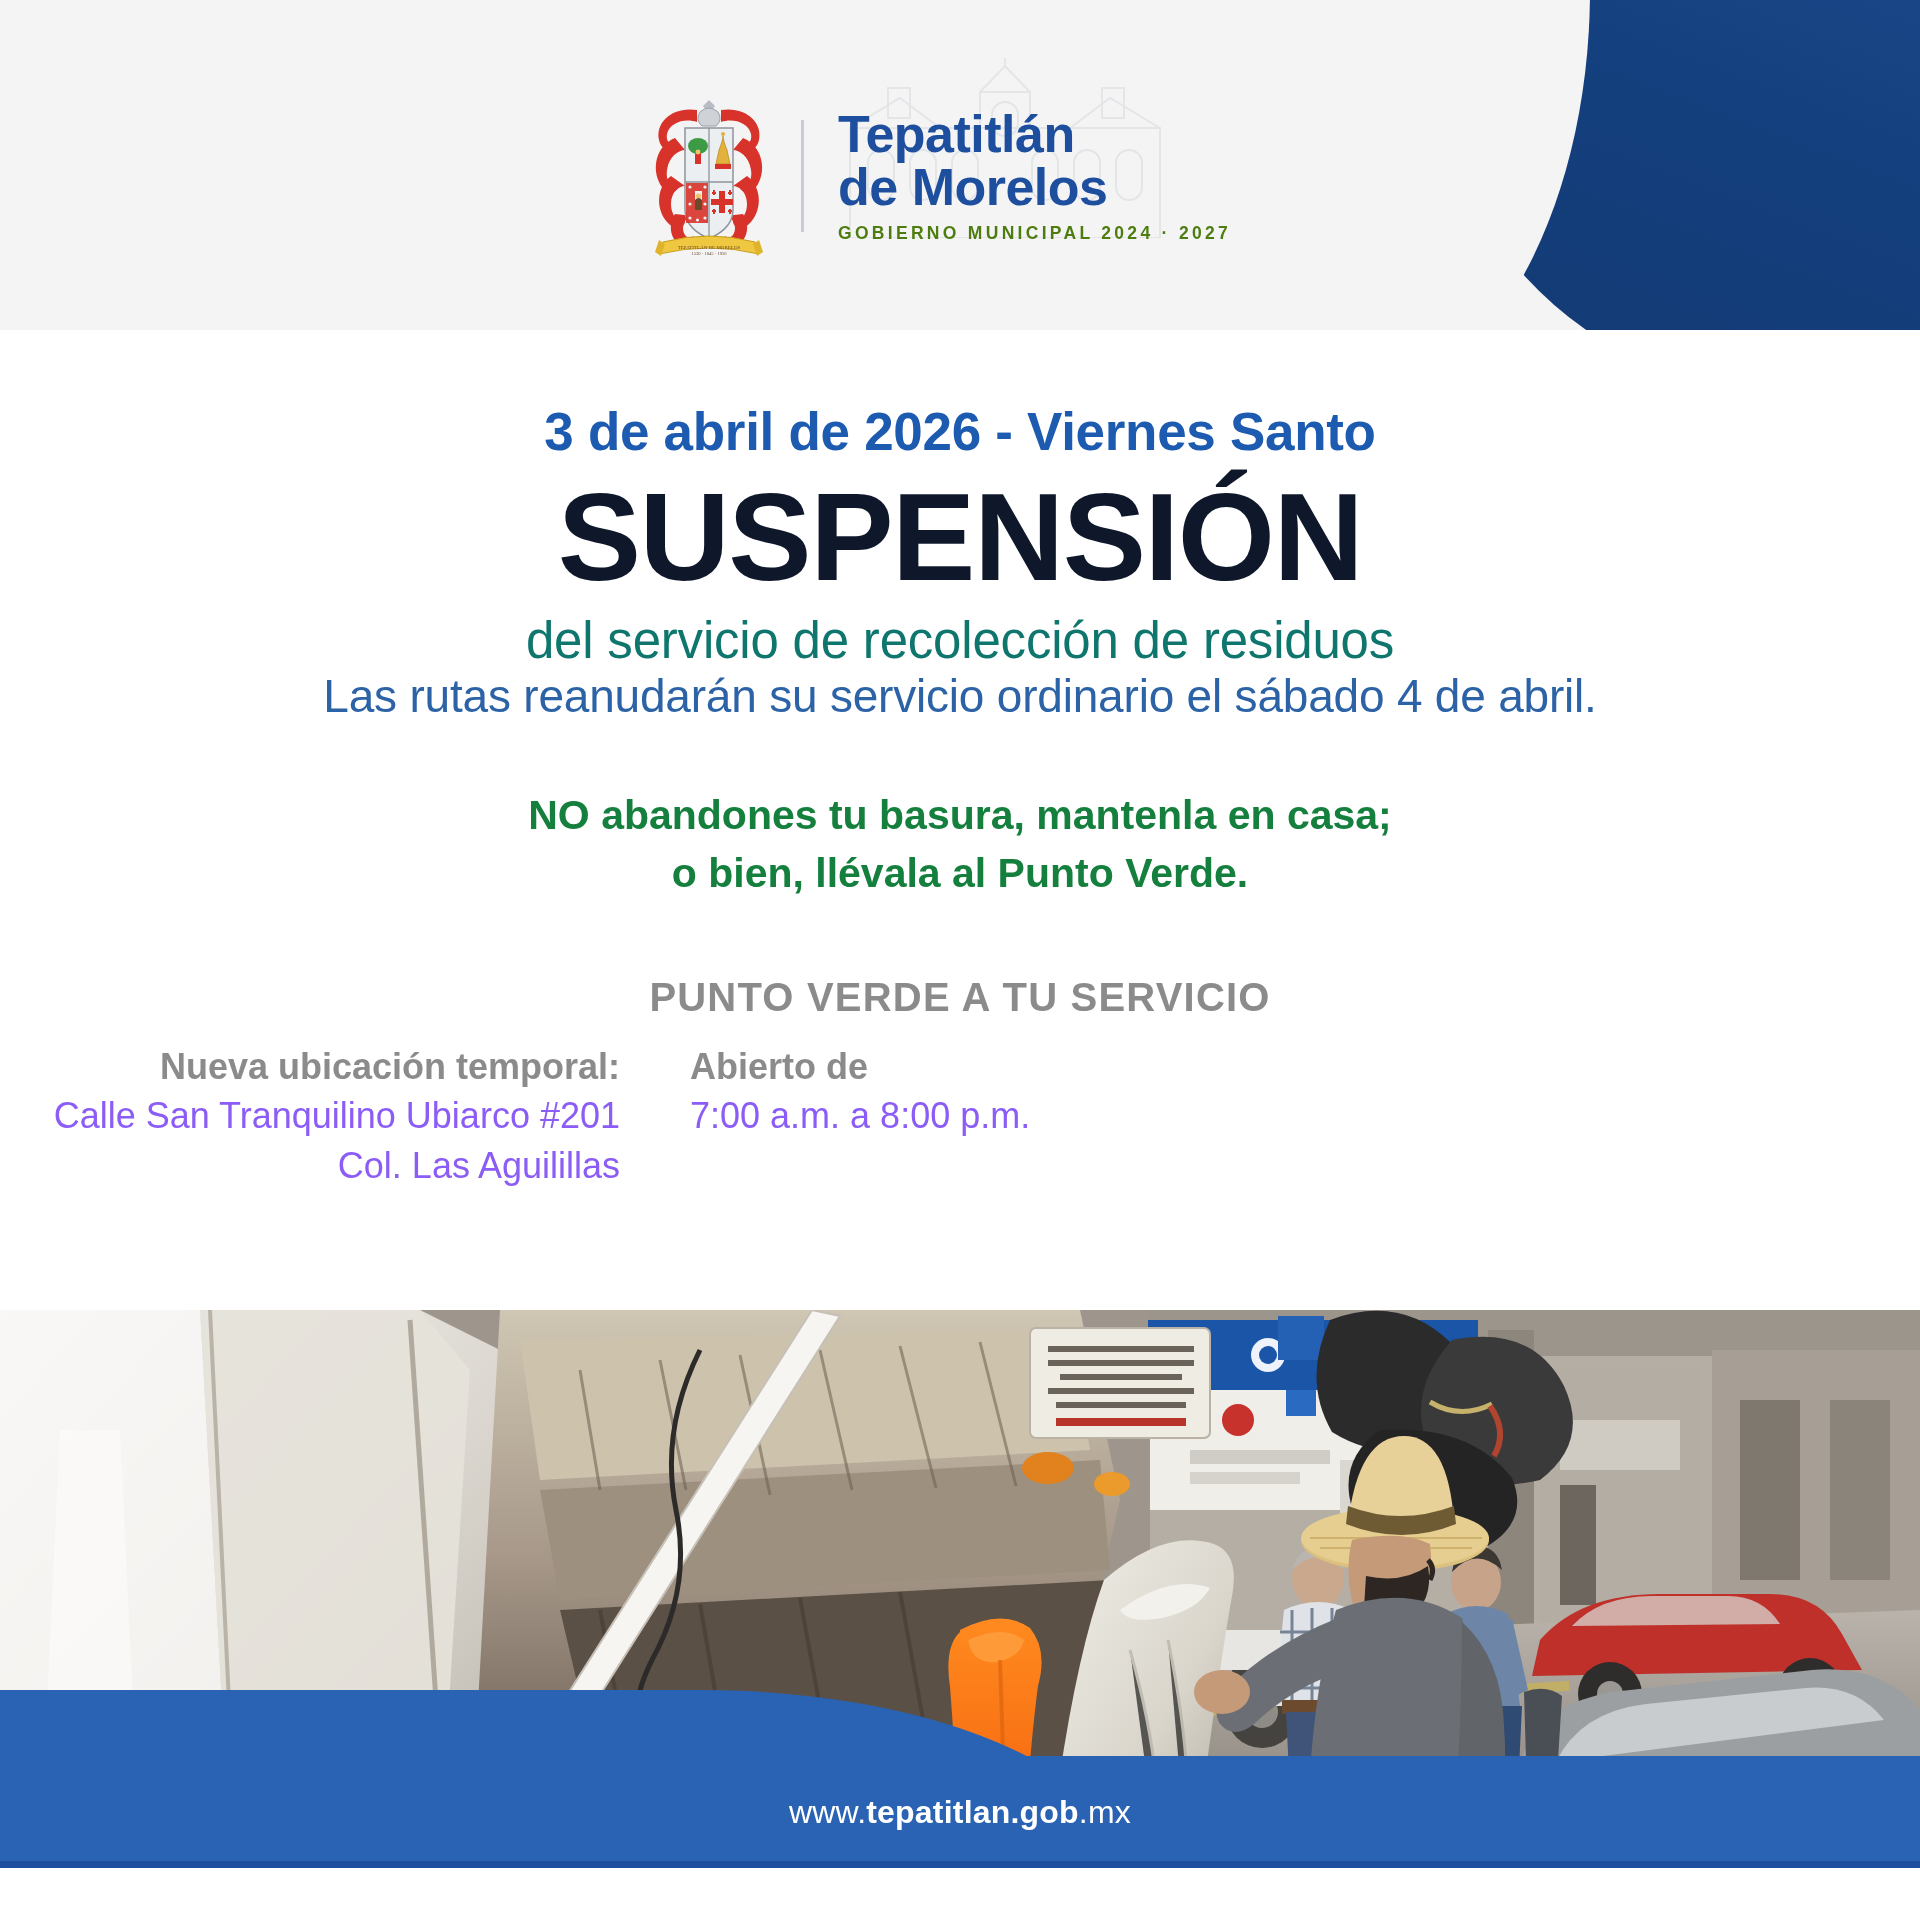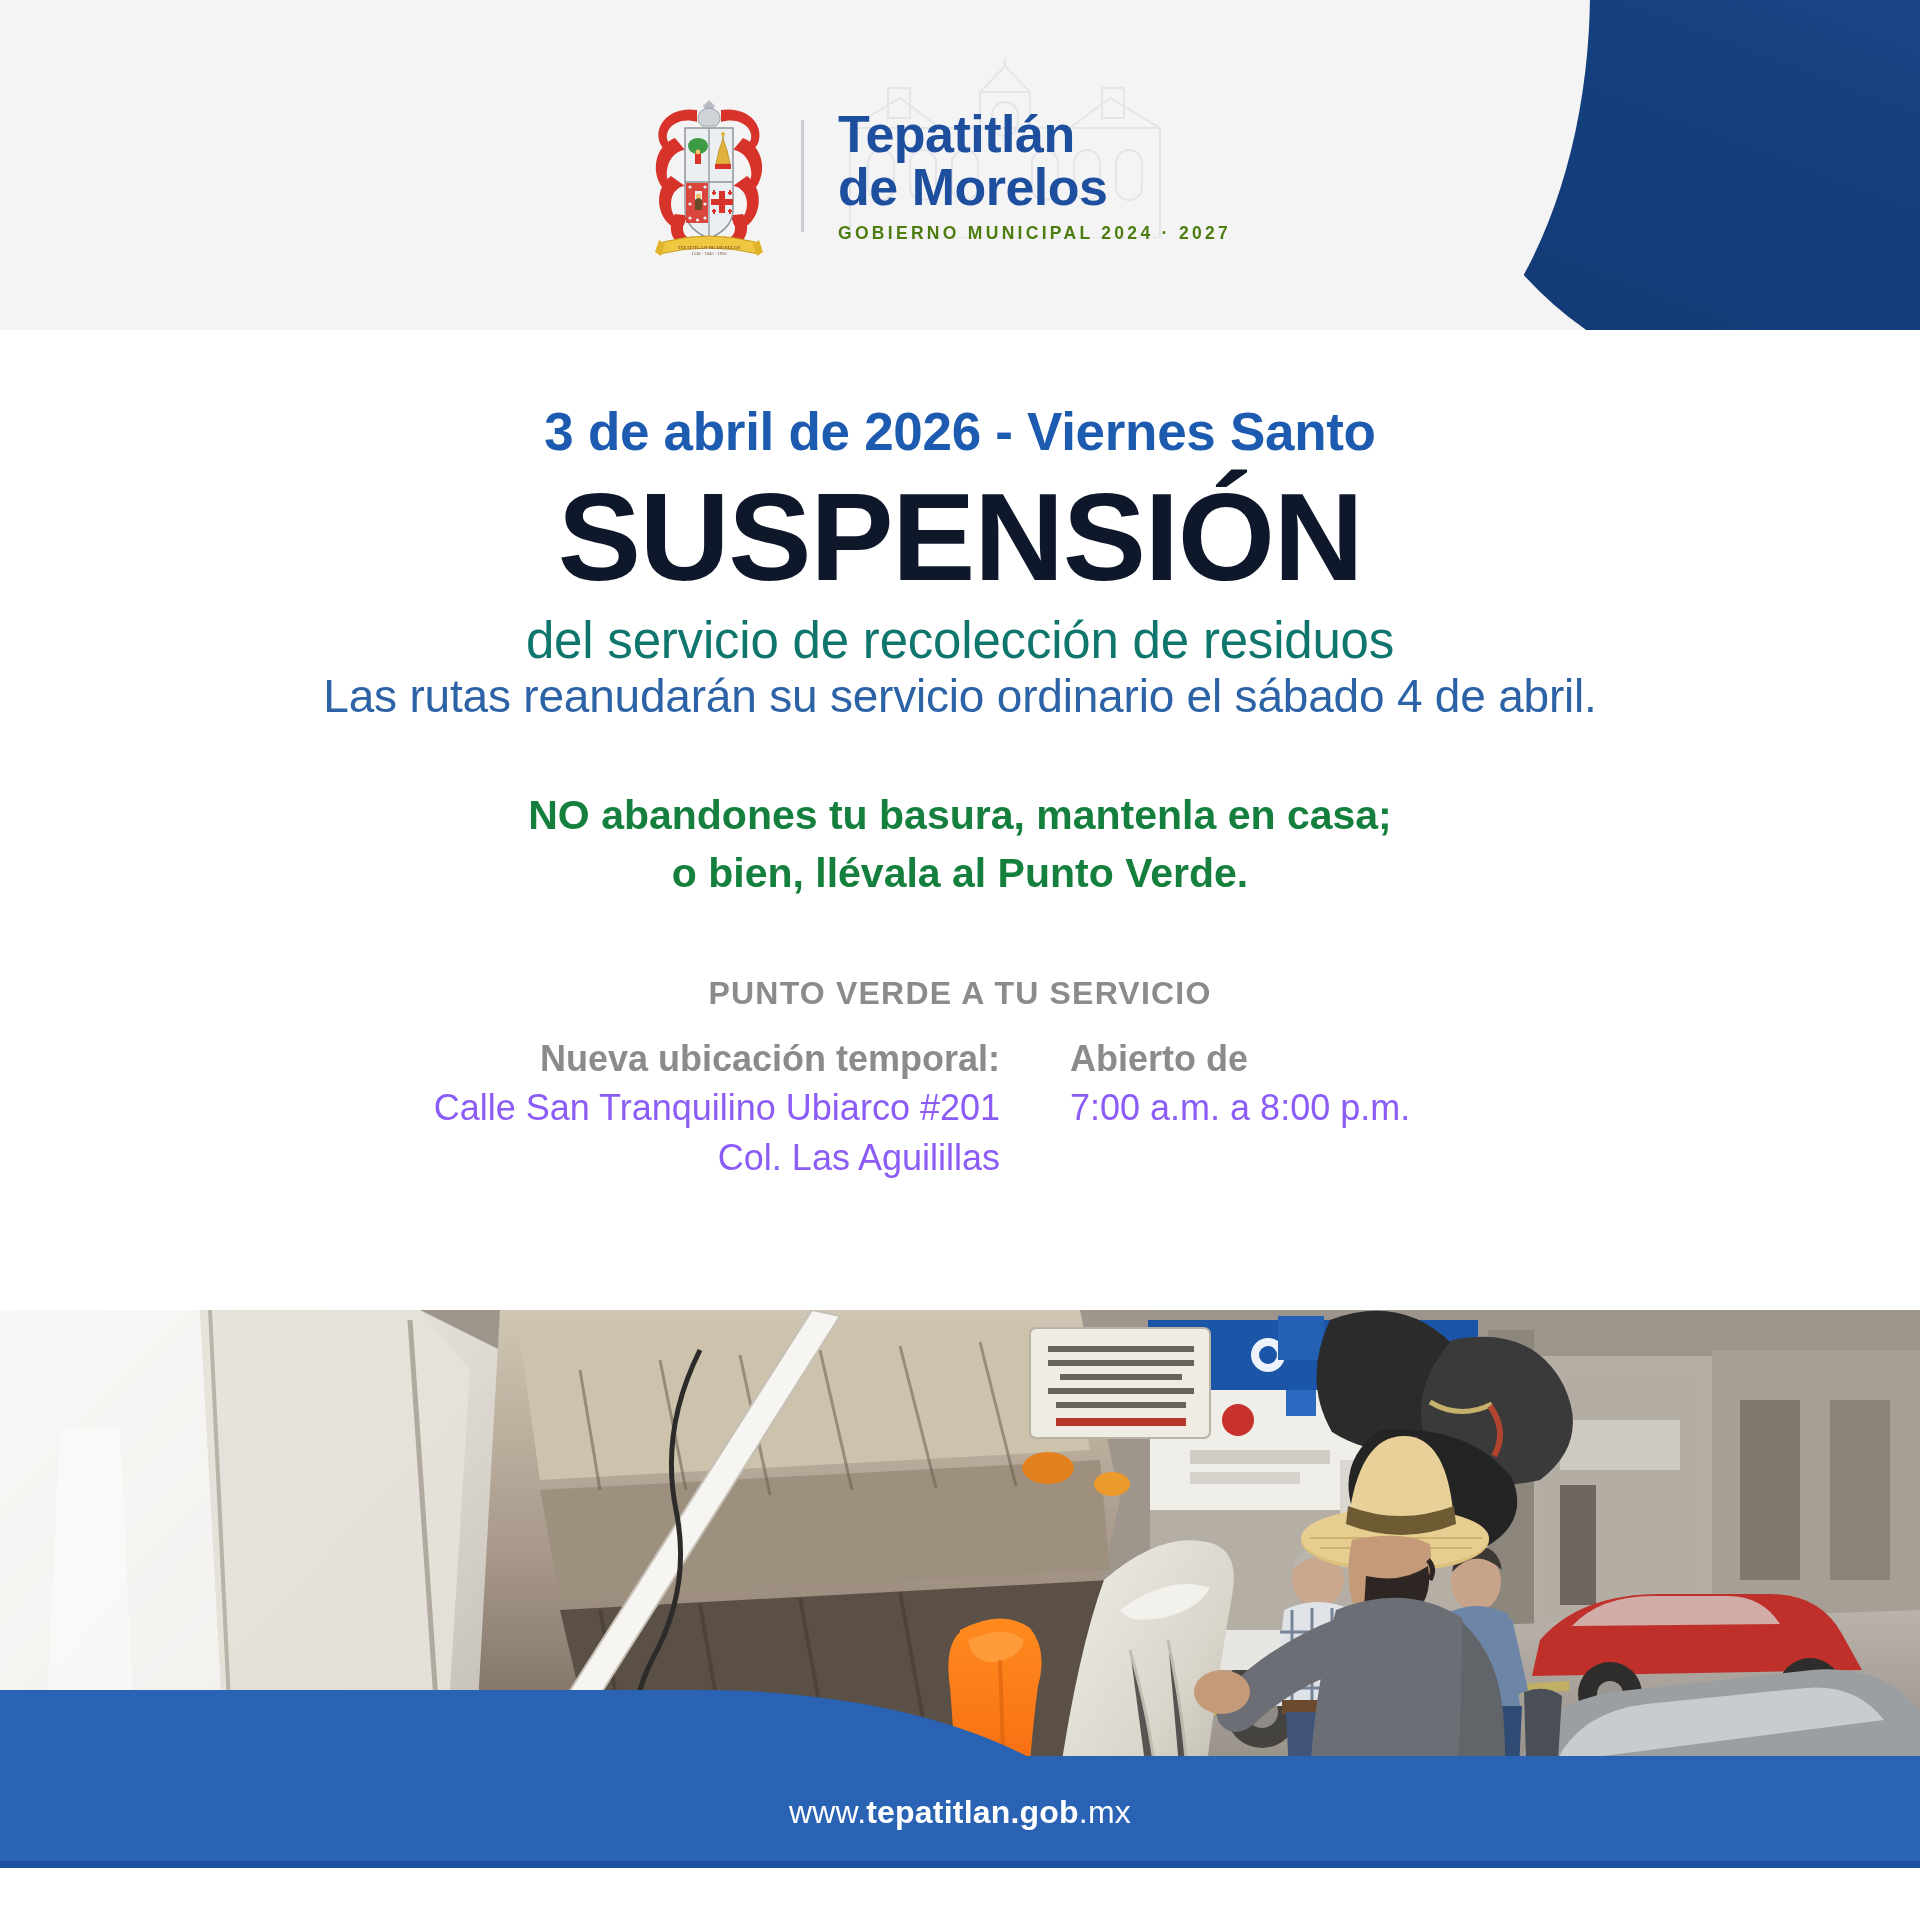--- a/index.html
+++ b/index.html
@@ -147,30 +147,29 @@
   .warning {
     margin-top: 62px;
     font-size: 41px;
     font-weight: 700;
     color: #15803d;
     line-height: 1.42;
   }
 
   .gp-title {
     margin-top: 72px;
-    font-size: 32px;
+    font-size: 40px;
     font-weight: 700;
     color: #8b8b8b;
     letter-spacing: 1.2px;
   }
 
   .gp-cols {
     margin-top: 22px;
     display: flex;
-    justify-content: center;
     align-items: flex-start;
     gap: 70px;
   }
   .gp-col-left  { text-align: right; width: 620px; }
   .gp-col-right { text-align: left;  width: 470px; }
 
   .gp-label {
     font-size: 36px;
     font-weight: 700;
     color: #8b8b8b;

